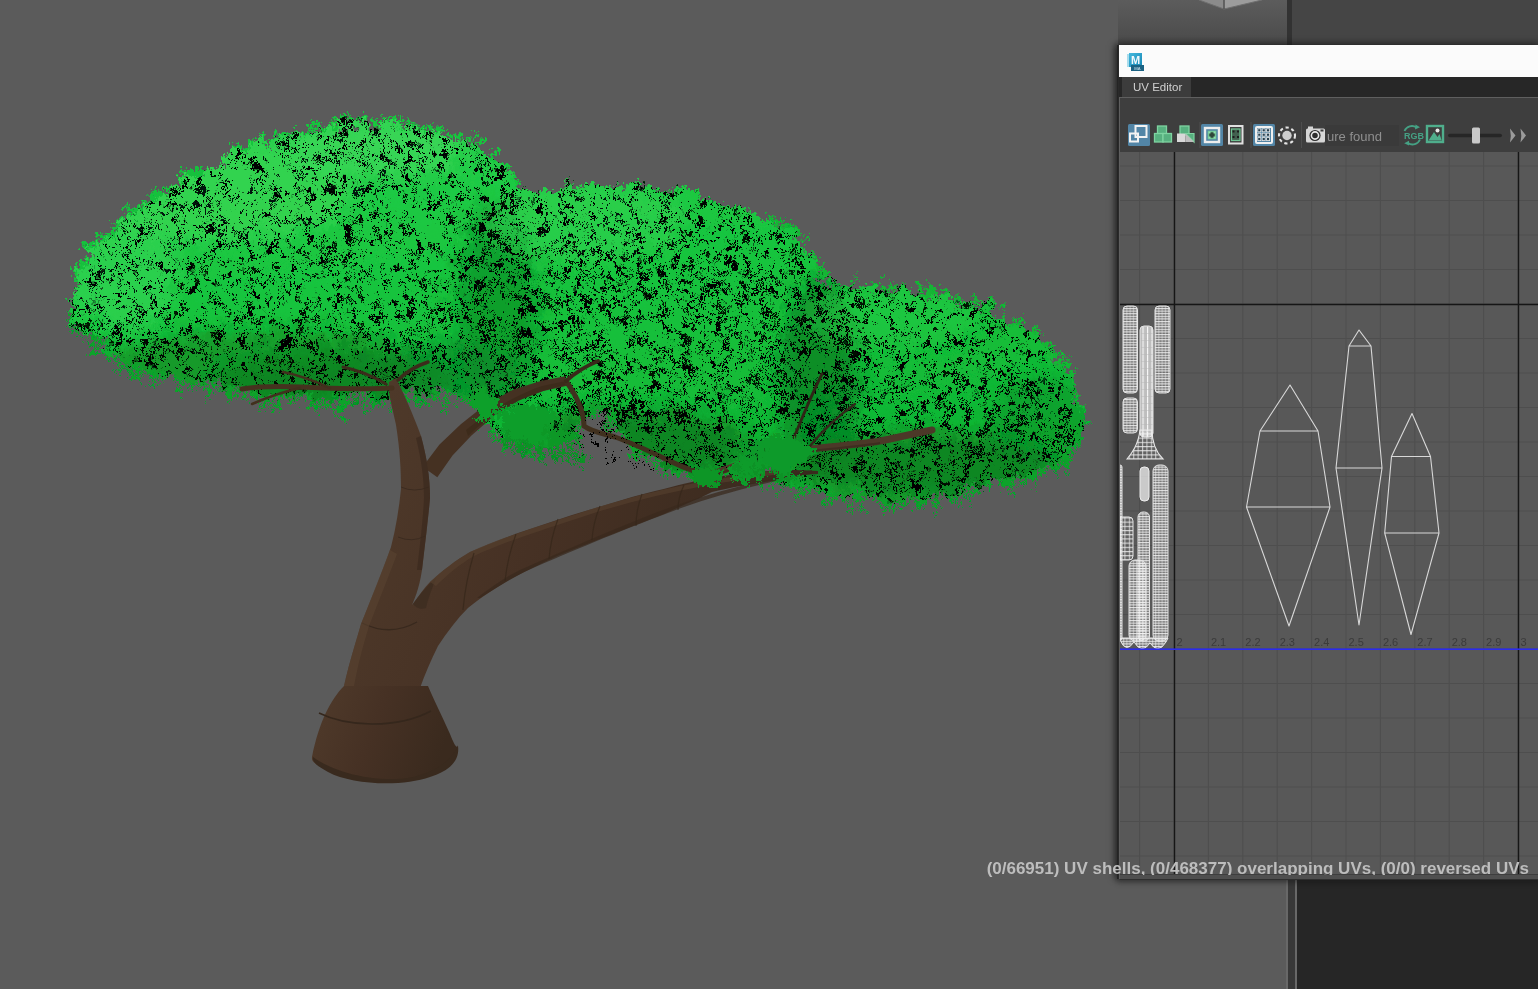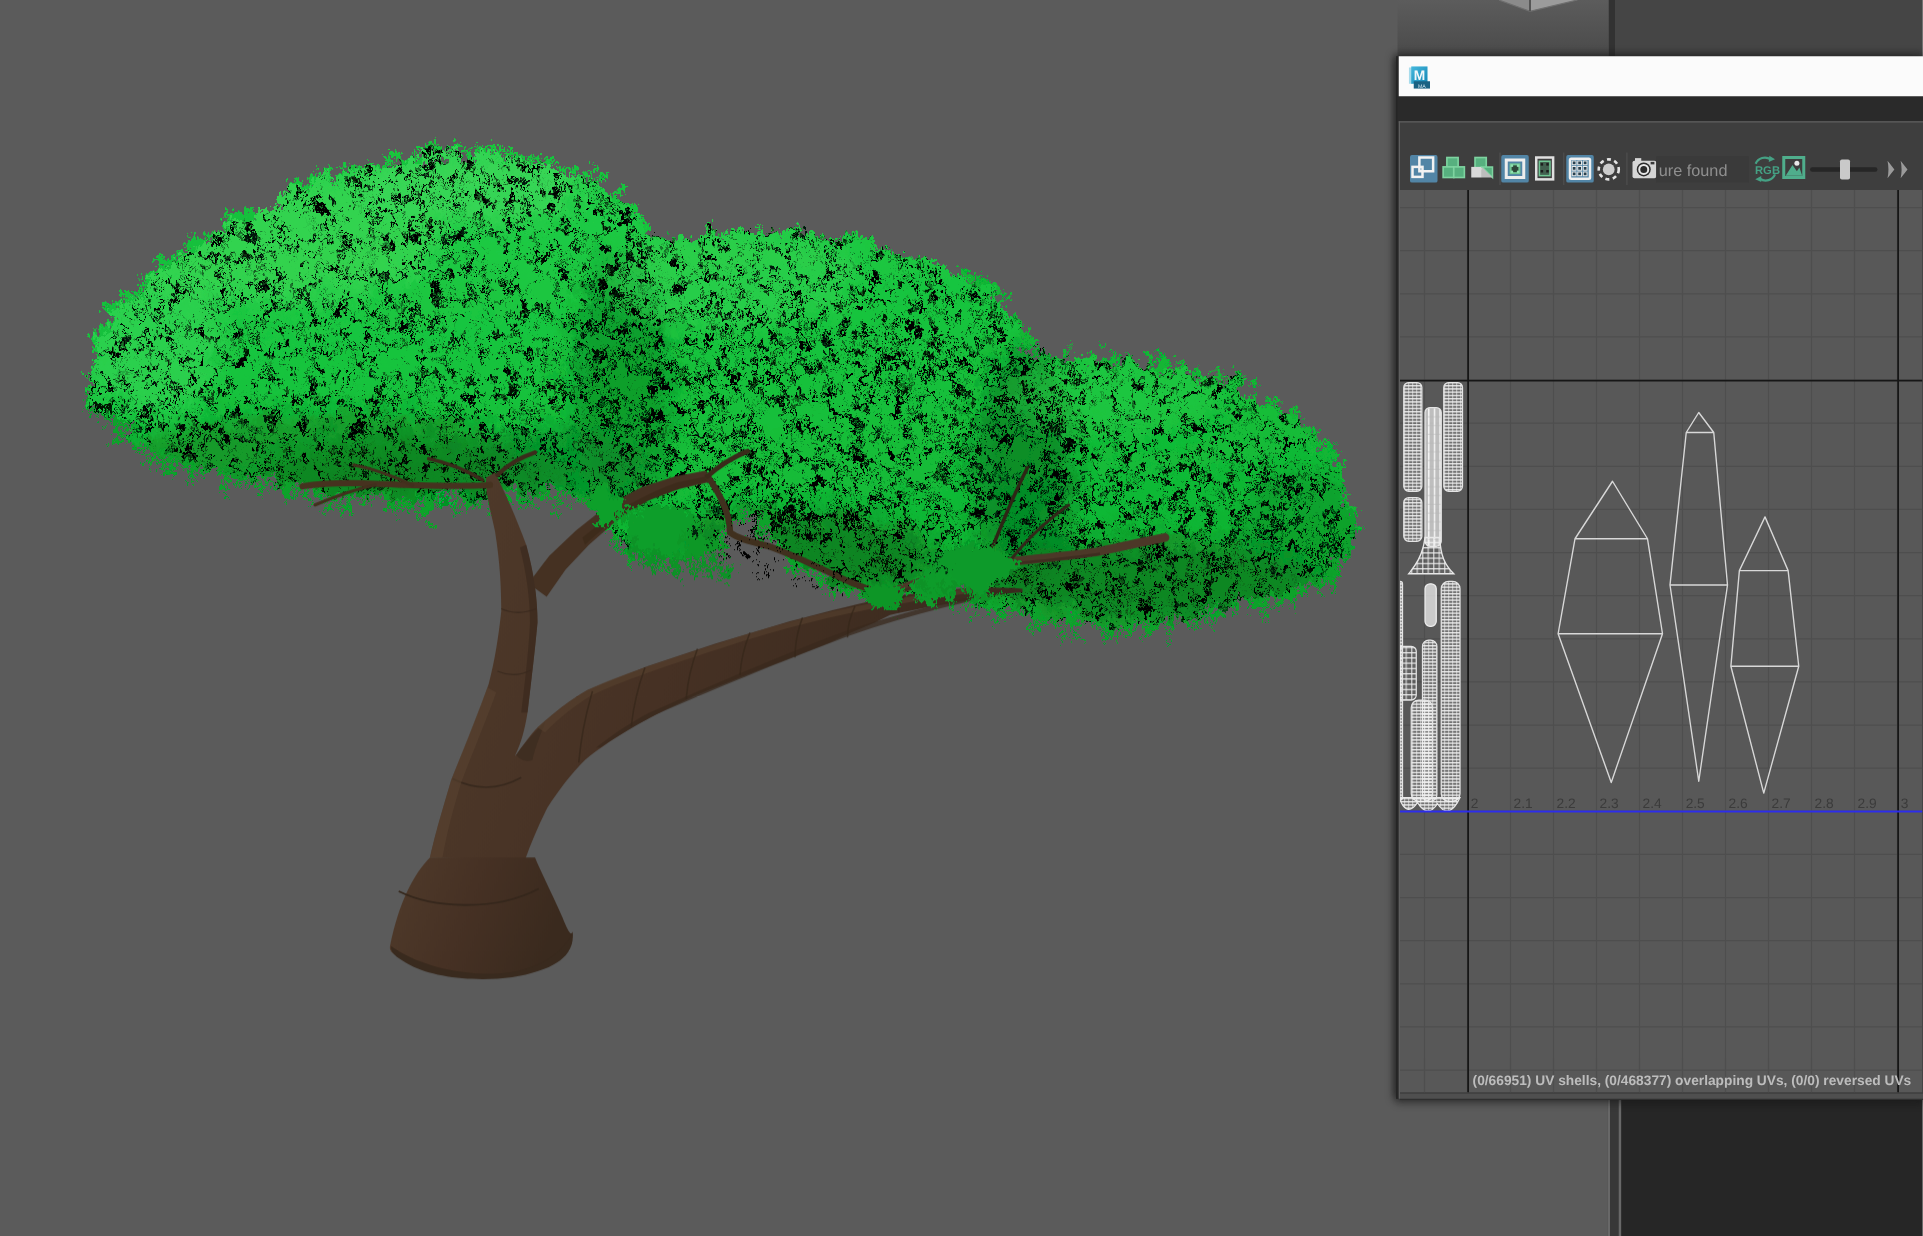--- a/index.html
+++ b/index.html
@@ -14,21 +14,21 @@
   border-left:1px solid #242424;box-shadow:-3px 0 6px rgba(25,25,25,0.5), 0 -3px 6px rgba(25,25,25,0.4), 0 3px 6px rgba(25,25,25,0.45)}
 #titlebar{position:absolute;left:1px;top:0;width:420px;height:32px;background:#fbfbfb}
 #tabstrip{position:absolute;left:1px;top:32px;width:420px;height:20px;background:#272727}
 #tab{position:absolute;left:3px;top:0;width:69px;height:20px;background:#3c3c3c;color:#d0d0d0;
   font-size:11.5px;line-height:21px;padding-left:11px;box-sizing:border-box;white-space:nowrap}
 #body{position:absolute;left:1px;top:52px;width:420px;height:782px;background:#3e3e3e;
   border-top:1px solid #5f5f5f;border-left:1px solid #5f5f5f;box-sizing:border-box}
 #menus{position:absolute;left:2px;top:0;width:416px;height:22px;color:#c9c9c9;font-size:11.7px;line-height:21px;white-space:nowrap;padding-left:7px;box-sizing:border-box}
 #menus span{margin-right:13.5px}
 #menus .chev{position:absolute;right:6px;top:0;color:#8a8a8a;font-size:11px;margin:0}
-#status{position:absolute;right:10px;top:761px;color:#bdbdbd;font-size:11px;font-weight:bold;white-space:nowrap}
+#status{position:absolute;right:10px;top:761px;color:#bdbdbd;font-size:17px;font-weight:bold;white-space:nowrap}
 #winbot{position:absolute;left:0;top:777px;width:421px;height:5px;background:#4f4f4f;border-bottom:1px solid #2f2f2f;box-sizing:border-box}
 </style></head>
 <body>
 <div id="stage">
 <svg width="1120" height="989" viewBox="0 0 1120 989" style="position:absolute;left:0;top:0">
       <defs>
 <filter id="fol" x="-8%" y="-8%" width="116%" height="116%">
  <feTurbulence type="turbulence" baseFrequency="0.045 0.055" numOctaves="3" seed="7" result="t1"></feTurbulence>
  <feDisplacementMap in="SourceGraphic" in2="t1" scale="22" xChannelSelector="R" yChannelSelector="G" result="d1"></feDisplacementMap>
  <feTurbulence type="turbulence" baseFrequency="0.19 0.13" numOctaves="2" seed="9" result="t2"></feTurbulence>
@@ -168,20 +168,23 @@
             <stop offset="0" stop-color="#45b8dd"></stop>
             <stop offset="1" stop-color="#1486b4"></stop>
           </linearGradient>
         </defs>
         <rect x="0" y="1" width="3" height="13" fill="#a8dcec"></rect>
         <rect x="2" y="0" width="13" height="14" fill="url(#mi)"></rect>
         <rect x="4" y="12" width="13" height="6" fill="#1b6283"></rect>
         <text x="8.6" y="11.2" text-anchor="middle" font-size="11" font-weight="bold" fill="#f2f8fb" font-family="Liberation Sans,sans-serif">M</text>
         <text x="10.5" y="17" text-anchor="middle" font-size="4.2" fill="#cfe3ed" font-family="Liberation Sans,sans-serif">MA</text>
       </svg>
+  <div id="tabstrip">
+        <div id="tab">UV Editor</div>
+      </div>
   <div id="body">
     <svg width="418" height="33" viewBox="0 0 418 33" style="position:absolute;left:0;top:21px">
           <rect x="79.5" y="3" width="1" height="26" fill="#4e4e4e"></rect>
           <rect x="130.5" y="3" width="1" height="26" fill="#4e4e4e"></rect>
           <rect x="181" y="3" width="1" height="26" fill="#4e4e4e"></rect>
           <rect x="8" y="5" width="22" height="22" rx="1.5" fill="#5285a6"></rect>
           <rect x="15.5" y="7" width="11" height="11" fill="none" stroke="#f2f2f2" stroke-width="2"></rect>
           <rect x="10" y="14.5" width="8" height="8" fill="none" stroke="#f2f2f2" stroke-width="2"></rect>
           <rect x="37.5" y="7" width="9" height="9" fill="#57b07f" stroke="#7ed3a0" stroke-width="1.3"></rect>
           <rect x="34.5" y="14.5" width="8.5" height="8.5" fill="#57b07f" stroke="#7ed3a0" stroke-width="1.3"></rect>

